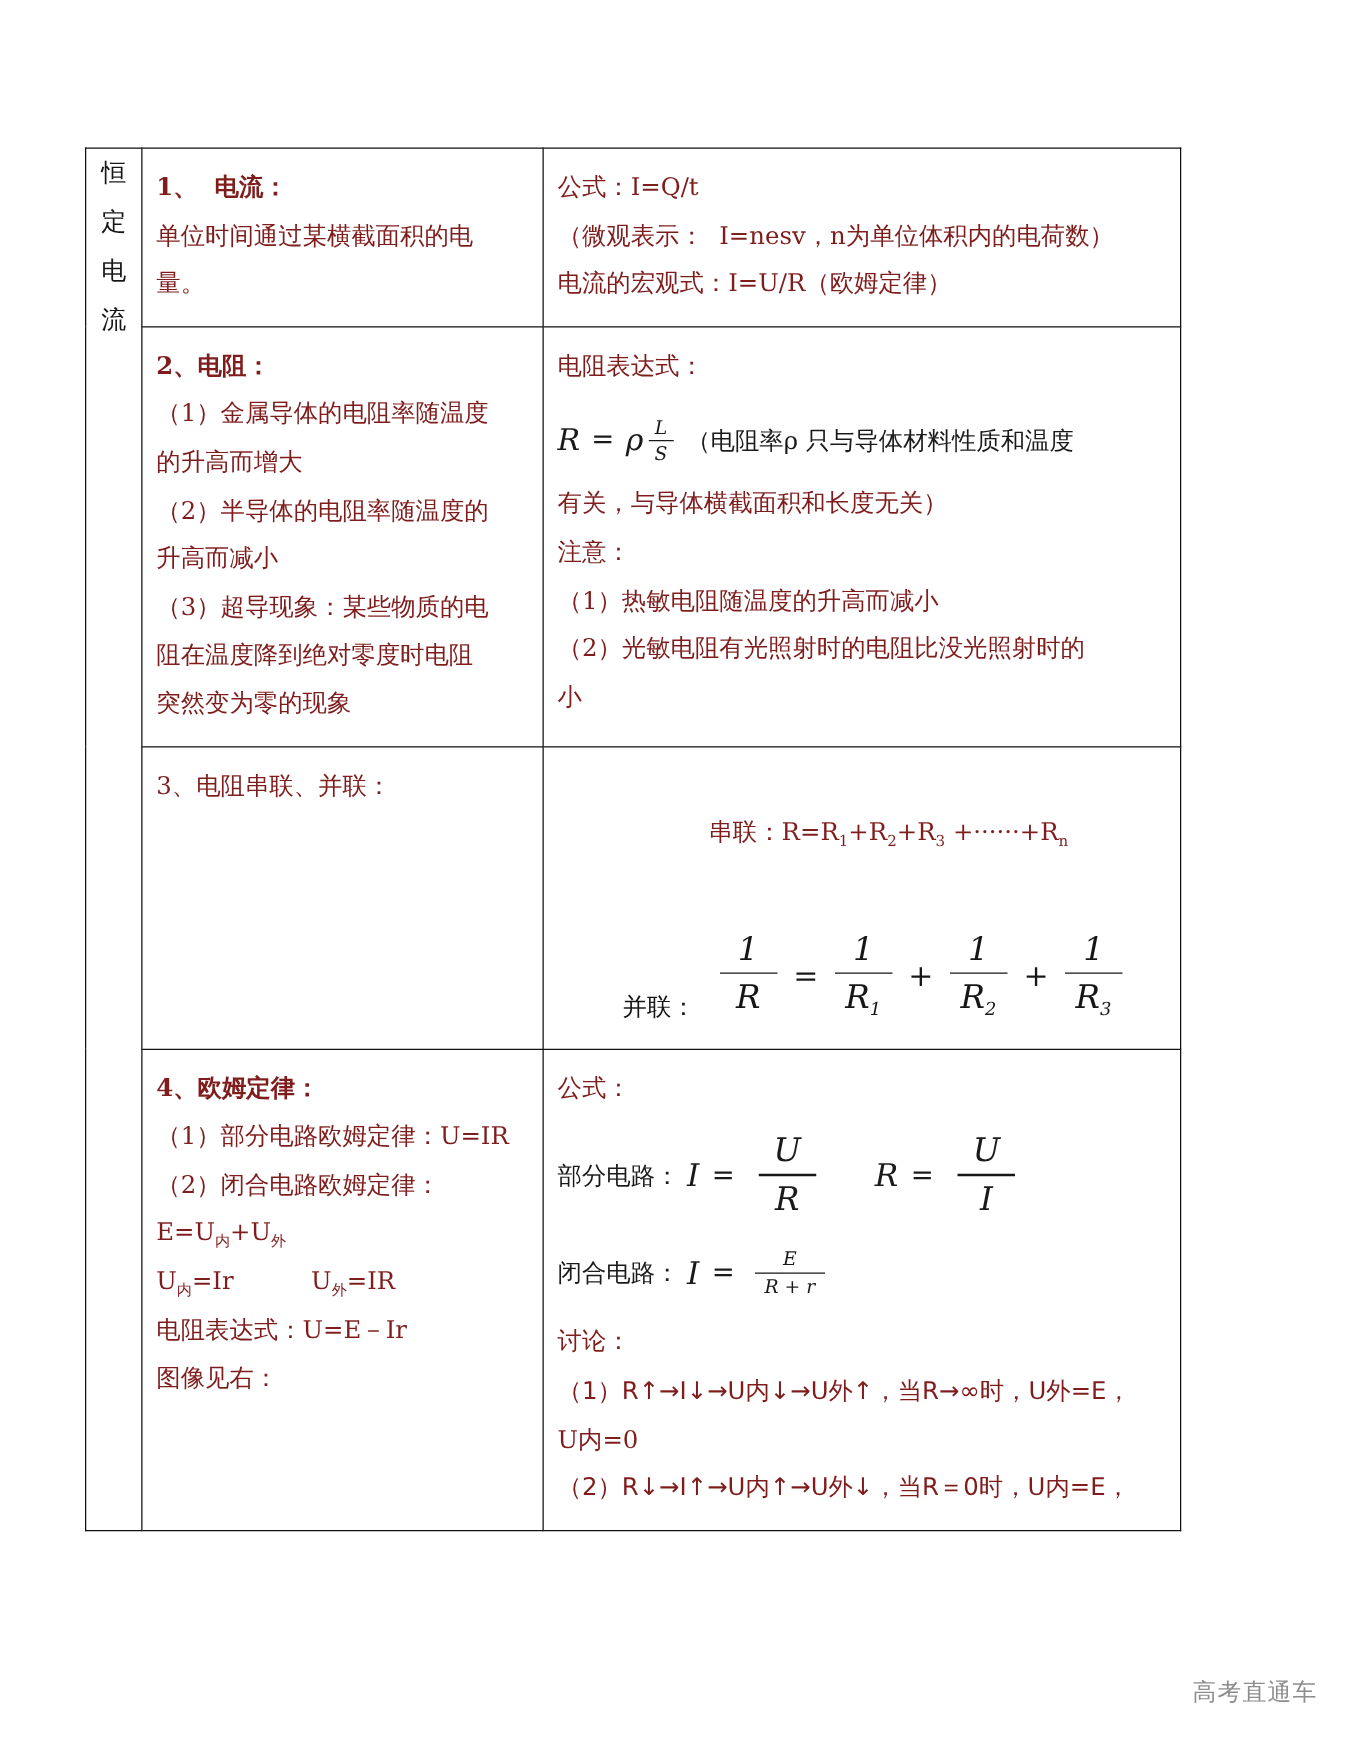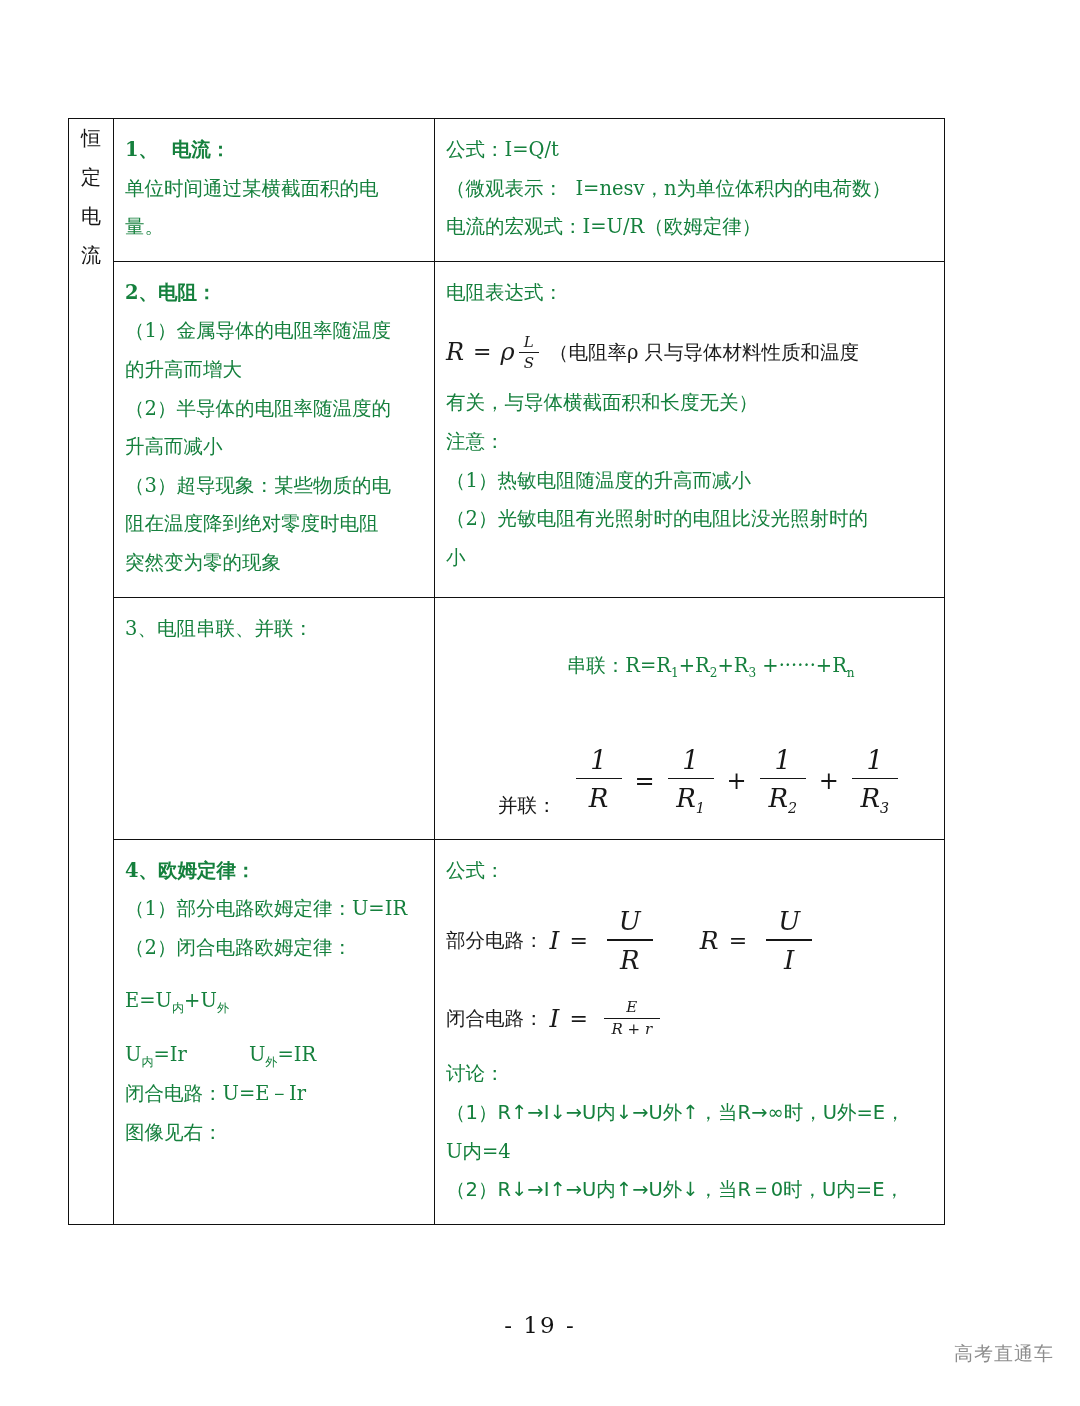--- a/index.html
+++ b/index.html
@@ -57,29 +57,28 @@
     line-height: 1.95;
     color: #161616;
   }
 
   .cell-pad { padding: 12px 11px 14px 11px; }
 
   .ln {
     font-family: "DejaVu Serif", "Liberation Serif", serif;
     font-size: 19.5px;
     line-height: 1.98;
-    color: #15803d;
+    color: #7f1d1d;
     white-space: pre-wrap;
   }
   .ln.bold-lead { font-weight: 700; }
   .ln.tight { line-height: 1.9; }
 
   .serif-math {
     font-family: "DejaVu Serif", "Liberation Serif", serif;
-    margin-top: 15px;
   }
 
   sub, sup { font-size: 0.62em; }
 
   
   .eqline {
     font-family: "DejaVu Serif", "Liberation Serif", serif;
     font-size: 19.5px;
     line-height: 2.0;
     color: #1a1a1a;
@@ -325,21 +324,21 @@
         <td>
           <div class="cell-pad">
             <div class="ln bold-lead">4、欧姆定律：</div>
             <div class="ln">（1）部分电路欧姆定律：U=IR</div>
             <div class="ln">（2）闭合电路欧姆定律：</div>
 
             <div class="ln serif-math"><span>E=U</span><sub>内</sub><span>+U</span><sub>外</sub></div>
 
             <div class="ln serif-math"><span>U</span><sub>内</sub><span>=Ir</span><span class="gap-lg"></span><span>U</span><sub>外</sub><span>=IR</span></div>
 
-            <div class="ln">闭合电路：U=E－Ir</div>
+            <div class="ln">电阻表达式：U=E－Ir</div>
             <div class="ln">图像见右：</div>
           </div>
         </td>
 
         <td>
           <div class="cell-pad">
             <div class="ln">公式：</div>
 
             <div class="row-eq">
               <span style="font-size:19.5px;text-align:right;">部分电路：</span>
@@ -366,25 +365,24 @@
               <span style="margin:0 10px;font-size:22px;">=</span>
               <span class="smallfrac">
                 <span class="num">E</span>
                 <span class="bar"></span>
                 <span class="den">R + r</span>
               </span>
             </div>
 
             <div class="ln" style="margin-top:18px;font-family:Liberation Serif, serif;">讨论：</div>
             <div class="ln arrow">（1）R↑→I↓→U内↓→U外↑，当R→∞时，U外=E，</div>
-            <div class="ln">U内=4</div>
+            <div class="ln">U内=0</div>
             <div class="ln arrow">（2）R↓→I↑→U内↑→U外↓，当R＝0时，U内=E，</div>
           </div>
         </td>
       </tr>
 
     </tbody>
   </table>
 
-  <div class="page-number">- 19 -</div>
   <div class="watermark">高考直通车</div>
 
 </div>
 
 </body></html>

